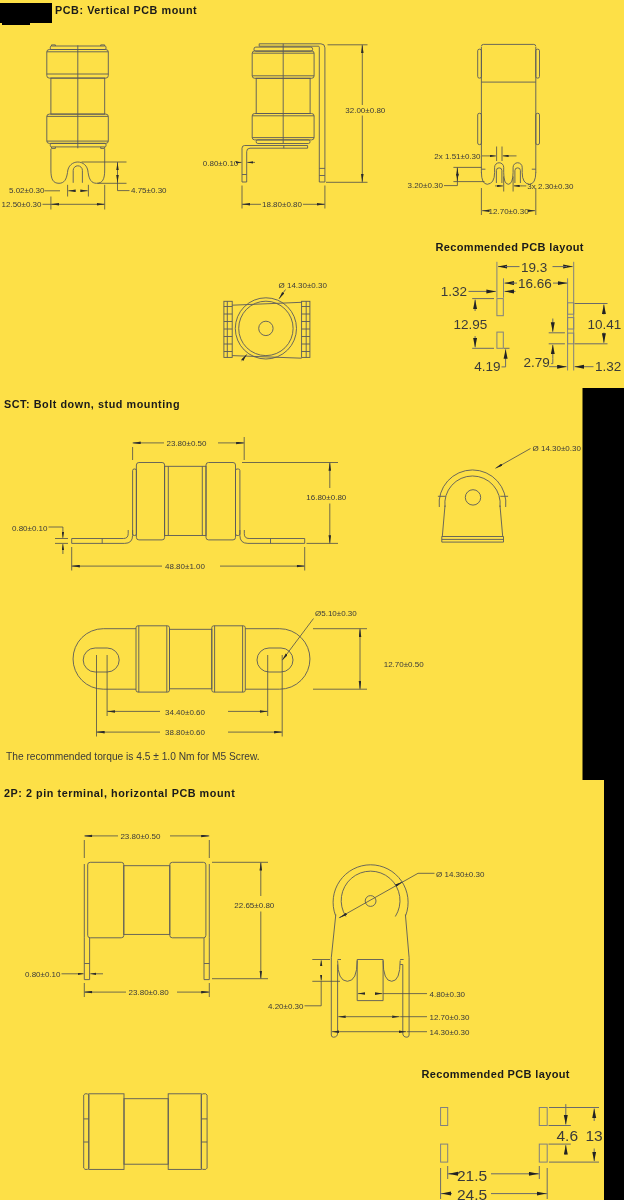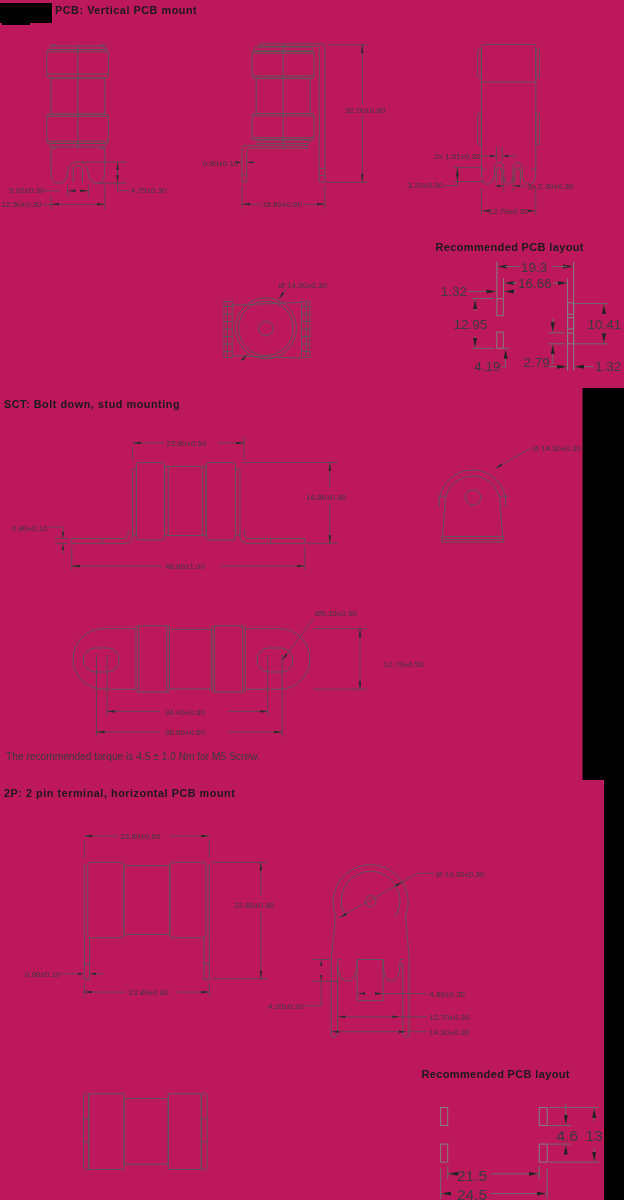--- a/index.html
+++ b/index.html
@@ -1,16 +1,16 @@
 <!DOCTYPE html>
 <html><head>
 <meta charset="utf-8">
 <style>
 html,body{margin:0;padding:0;background:#fff;}
-#page{position:relative;width:624px;height:1200px;overflow:hidden;background:#be185d;}
+#page{position:relative;width:624px;height:1200px;overflow:hidden;background:#fde047;}
 text{font-family:"Liberation Sans",sans-serif;fill:#3a3a3a;}
 .h{font-weight:bold;fill:#1a1a1a;letter-spacing:0.55px;}
 .ht{font-weight:bold;fill:#1a1a1a;letter-spacing:0.35px;}
 </style>
 </head>
 <body>
 <div id="page">
 <svg width="624" height="1200" viewBox="0 0 624 1200">
 <defs>
 <marker id="ma" markerWidth="8" markerHeight="3" refX="7.4" refY="1.4" orient="auto" markerUnits="userSpaceOnUse">

